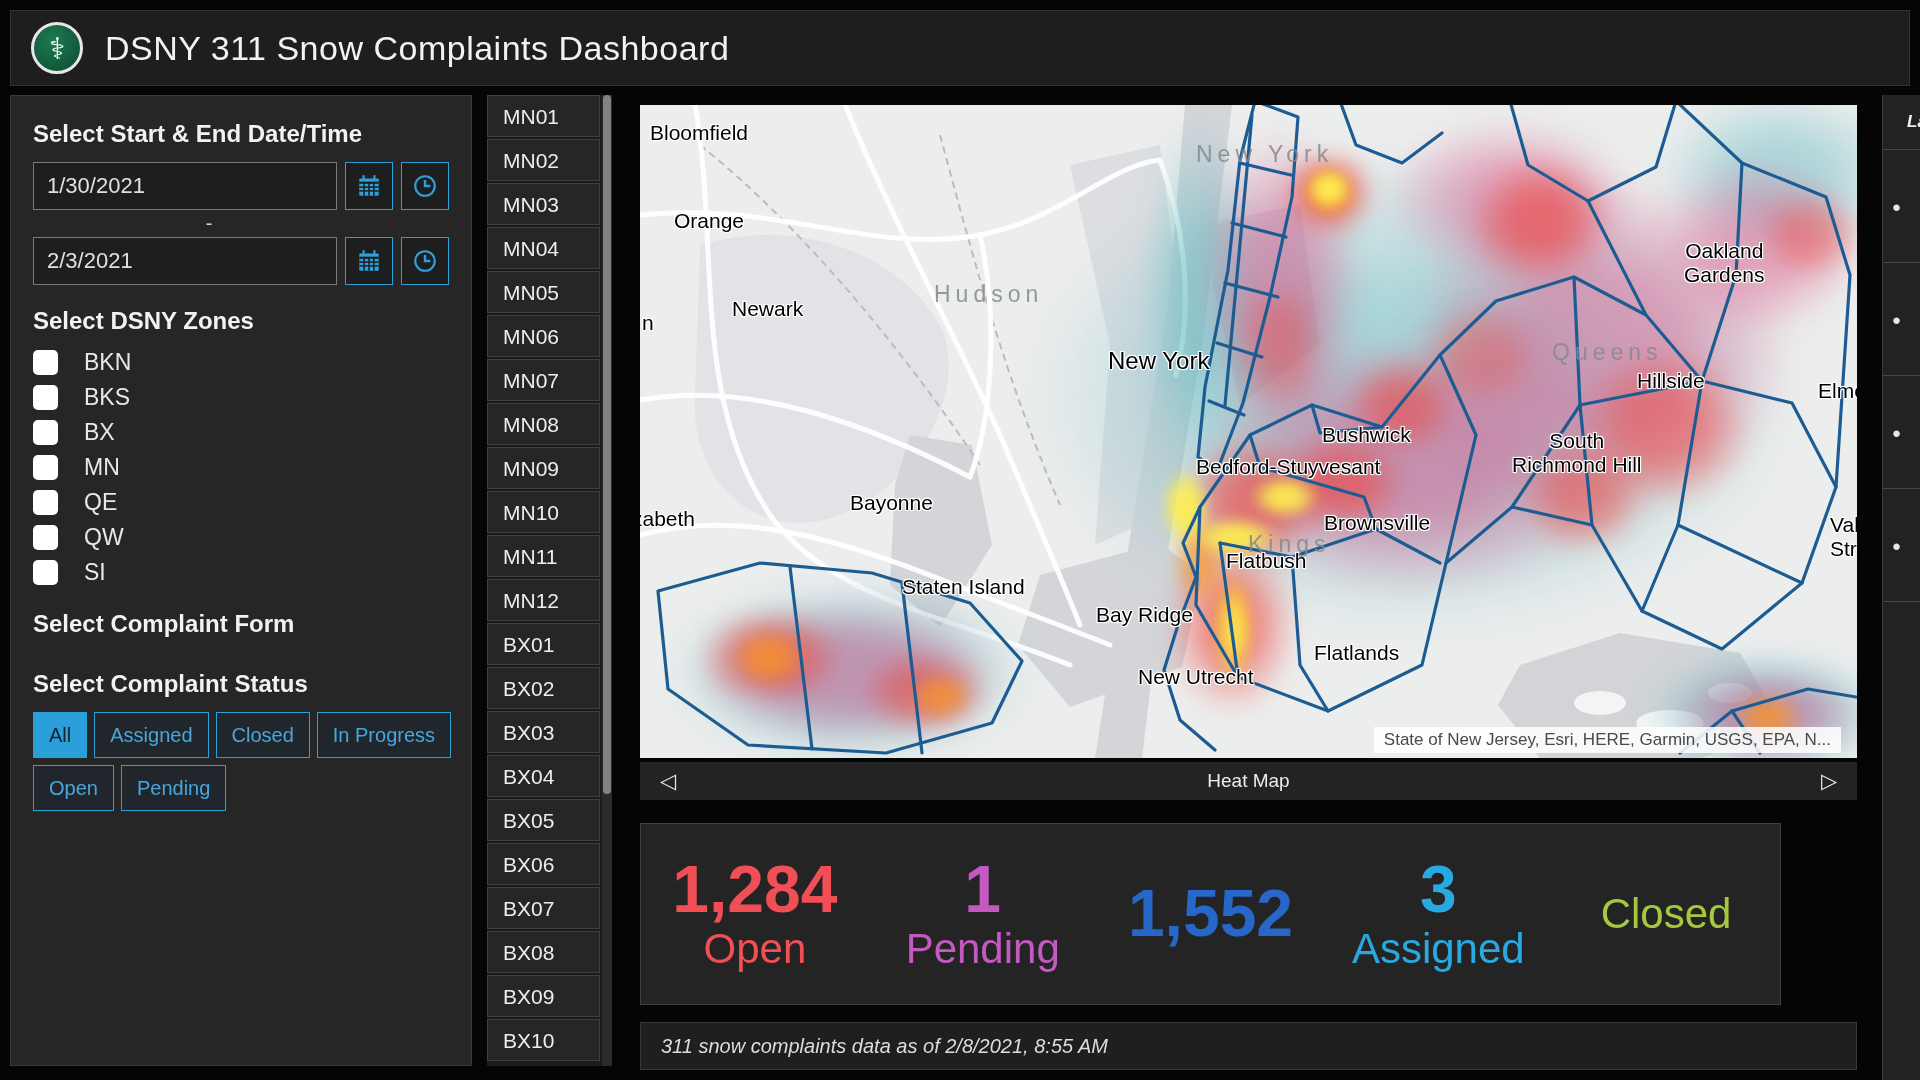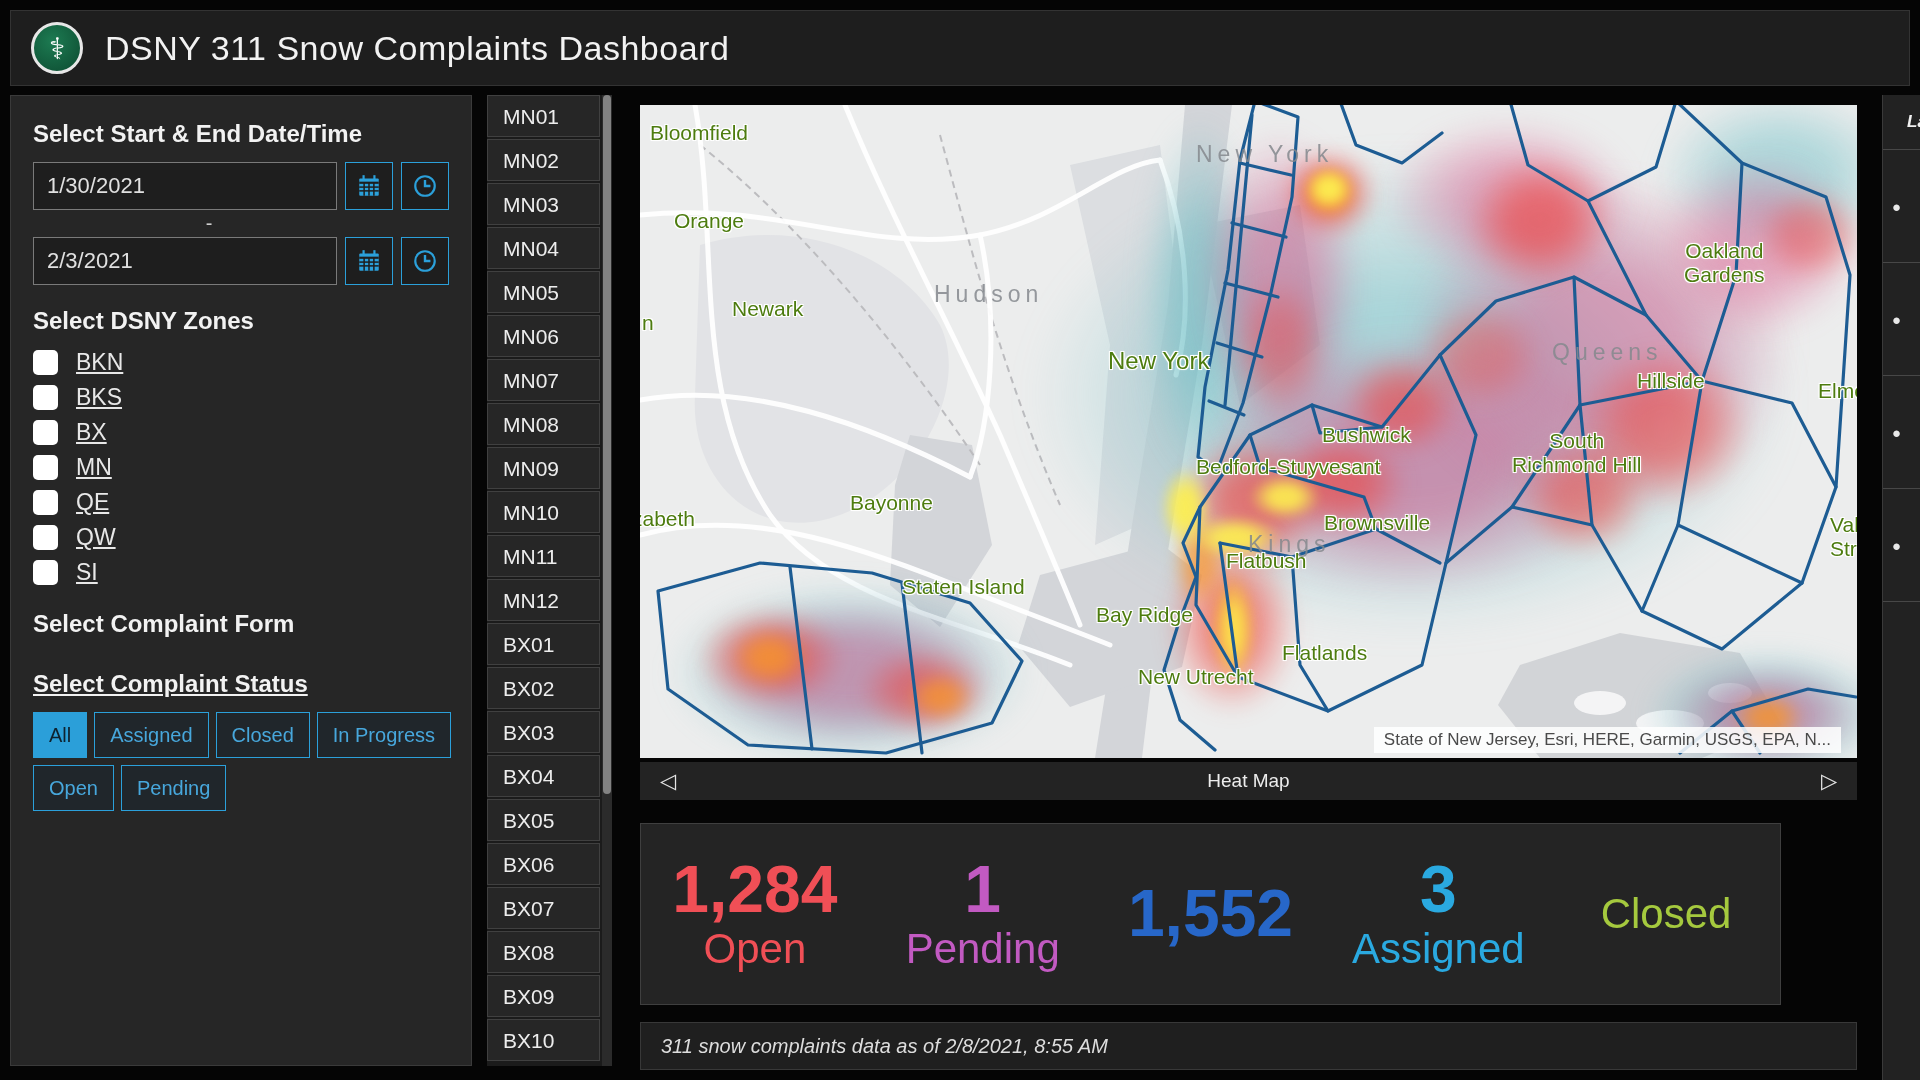--- a/index.html
+++ b/index.html
@@ -16,38 +16,38 @@
   #filters{left:10px;top:95px;width:462px;height:971px;background:#262626;border:1px solid #3a3a3a;
            box-sizing:border-box;padding:14px 22px;color:#e8e8e8;}
   .heading{font-size:24px;font-weight:700;color:#f2f2f2;margin:10px 0 14px;}
   .date-row{display:flex;gap:8px;align-items:center;}
   .date-field{flex:1;height:48px;border:1px solid #7a7a7a;background:#1e1e1e;box-sizing:border-box;display:flex;align-items:center;}
   .date-field input{background:transparent;border:none;outline:none;color:#e0e0e0;font-size:22px;
                     padding-left:13px;width:100%;font-family:inherit;}
   .icon-btn{width:48px;height:48px;border:1px solid #2ba0da;background:#1e1e1e;box-sizing:border-box;
             display:flex;align-items:center;justify-content:center;cursor:pointer;}
   .date-sep{text-align:center;color:#cfcfcf;font-size:20px;margin:2px 0;width:352px;}
-  .check-row{display:flex;align-items:center;gap:18px;margin:8px 0;cursor:pointer;text-decoration:underline;}
+  .check-row{display:flex;align-items:center;gap:26px;margin:8px 0;cursor:pointer;}
   .checkbox{width:25px;height:25px;background:#fff;border-radius:5px;flex:0 0 25px;}
   .check-label{font-size:23px;color:#e8e8e8;}
   #status-buttons{display:flex;flex-wrap:wrap;gap:7px;width:420px;}
   .status-btn{height:44px;padding:0 15px;display:flex;align-items:center;justify-content:center;
               border:1px solid #2ba0da;color:#47a7dc;background:#20262b;font-size:20px;cursor:pointer;}
   .status-btn.selected{background:#2b9fd9;color:#0e2330;}
   
   #zone-list{left:487px;top:95px;width:125px;height:971px;background:#1b1b1b;overflow:hidden;box-sizing:border-box;}
   .zone-item{height:42px;line-height:42px;margin:0 12px 2px 0;background:#262626;border:1px solid #404040;
              color:#ededed;font-size:21px;padding-left:15px;box-sizing:border-box;cursor:pointer;}
   #zone-scrollbar{position:absolute;right:0;top:0;width:10px;height:100%;background:#2b2b2b;}
   #zone-thumb{position:absolute;top:0;left:1px;width:8px;height:72%;background:#828282;border-radius:4px;}
   
   #map{left:640px;top:105px;width:1217px;height:653px;overflow:hidden;background:#eceded;}
   #heat-layer,#map-labels{position:absolute;left:0;top:0;width:100%;height:100%;}
   .blob{position:absolute;border-radius:50%;}
-  .map-label{position:absolute;white-space:pre-line;font-size:21px;font-weight:500;color:#4d7c0f;
+  .map-label{position:absolute;white-space:pre-line;font-size:21px;font-weight:500;color:#000000;
              text-shadow:-1px -1px 0 #fff,1px -1px 0 #fff,-1px 1px 0 #fff,1px 1px 0 #fff,0 0 3px #fff;line-height:1.15;}
   .map-label.big{font-size:24px;}
   .map-label.faint{color:#85898e;text-shadow:none;opacity:.85;letter-spacing:5px;font-weight:400;font-size:23px;}
   #attribution{position:absolute;right:16px;bottom:5px;height:26px;background:rgba(255,255,255,.85);
                color:#4a4a4a;font-size:17px;display:flex;align-items:center;padding:0 10px;}
   #caption-bar{left:640px;top:762px;width:1217px;height:38px;background:#232323;display:flex;
                align-items:center;justify-content:center;color:#ececec;font-size:19px;}
   .caption-arrow{position:absolute;top:0;height:38px;width:40px;display:flex;align-items:center;
                  justify-content:center;color:#e6e6e6;font-size:21px;cursor:pointer;}
   #arrow-left{left:8px;} #arrow-right{right:8px;}
@@ -161,21 +161,21 @@
         <span class="check-label">QW</span>
       </div>
       <div class="check-row">
         <span class="checkbox"></span>
         <span class="check-label">SI</span>
       </div>
     </div>
 
   <div class="heading" style="margin-top:24px;">Select Complaint Form</div>
 
-  <div class="heading" style="margin-top:32px;text-decoration:underline;">Select Complaint Status</div>
+  <div class="heading" style="margin-top:32px;">Select Complaint Status</div>
   <div id="status-buttons">
       <div class="status-btn selected">All</div>
       <div class="status-btn">Assigned</div>
       <div class="status-btn">Closed</div>
       <div class="status-btn">In Progress</div>
       <div class="status-btn">Open</div>
       <div class="status-btn">Pending</div>
     </div>
 </div>
 
@@ -319,21 +319,21 @@
       <div class="map-label halo" style="left: 92px; top: 192px;">Newark</div>
       <div class="map-label halo" style="left: 2px; top: 206px;">n</div>
       <div class="map-label faint" style="left: 294px; top: 176px;">Hudson</div>
       <div class="map-label halo big" style="left: 468px; top: 242px;">New York</div>
       <div class="map-label halo" style="left: 210px; top: 386px;">Bayonne</div>
       <div class="map-label halo" style="left: -8px; top: 402px;">zabeth</div>
       <div class="map-label halo" style="left: 262px; top: 470px;">Staten Island</div>
       <div class="map-label halo" style="left: 456px; top: 498px;">Bay Ridge</div>
       <div class="map-label halo" style="left: 498px; top: 560px;">New Utrecht</div>
       <div class="map-label halo" style="left: 586px; top: 444px;">Flatbush</div>
-      <div class="map-label halo" style="left: 642px; top: 536px;">Flatlands</div>
+      <div class="map-label halo" style="left: 674px; top: 536px;">Flatlands</div>
       <div class="map-label halo" style="left: 684px; top: 406px;">Brownsville</div>
       <div class="map-label halo" style="left: 556px; top: 350px;">Bedford-Stuyvesant</div>
       <div class="map-label halo" style="left: 682px; top: 318px;">Bushwick</div>
       <div class="map-label halo" style="left: 1044px; top: 134px; text-align: center;">Oakland
 Gardens</div>
       <div class="map-label halo" style="left: 988px; top: 264px; padding-left: 9px;">Hillside</div>
       <div class="map-label halo" style="left: 872px; top: 324px; text-align: center;">South
 Richmond Hill</div>
       <div class="map-label halo" style="left: 1178px; top: 274px;">Elmont</div>
       <div class="map-label halo" style="left: 1190px; top: 408px;">Valley Strea</div>

